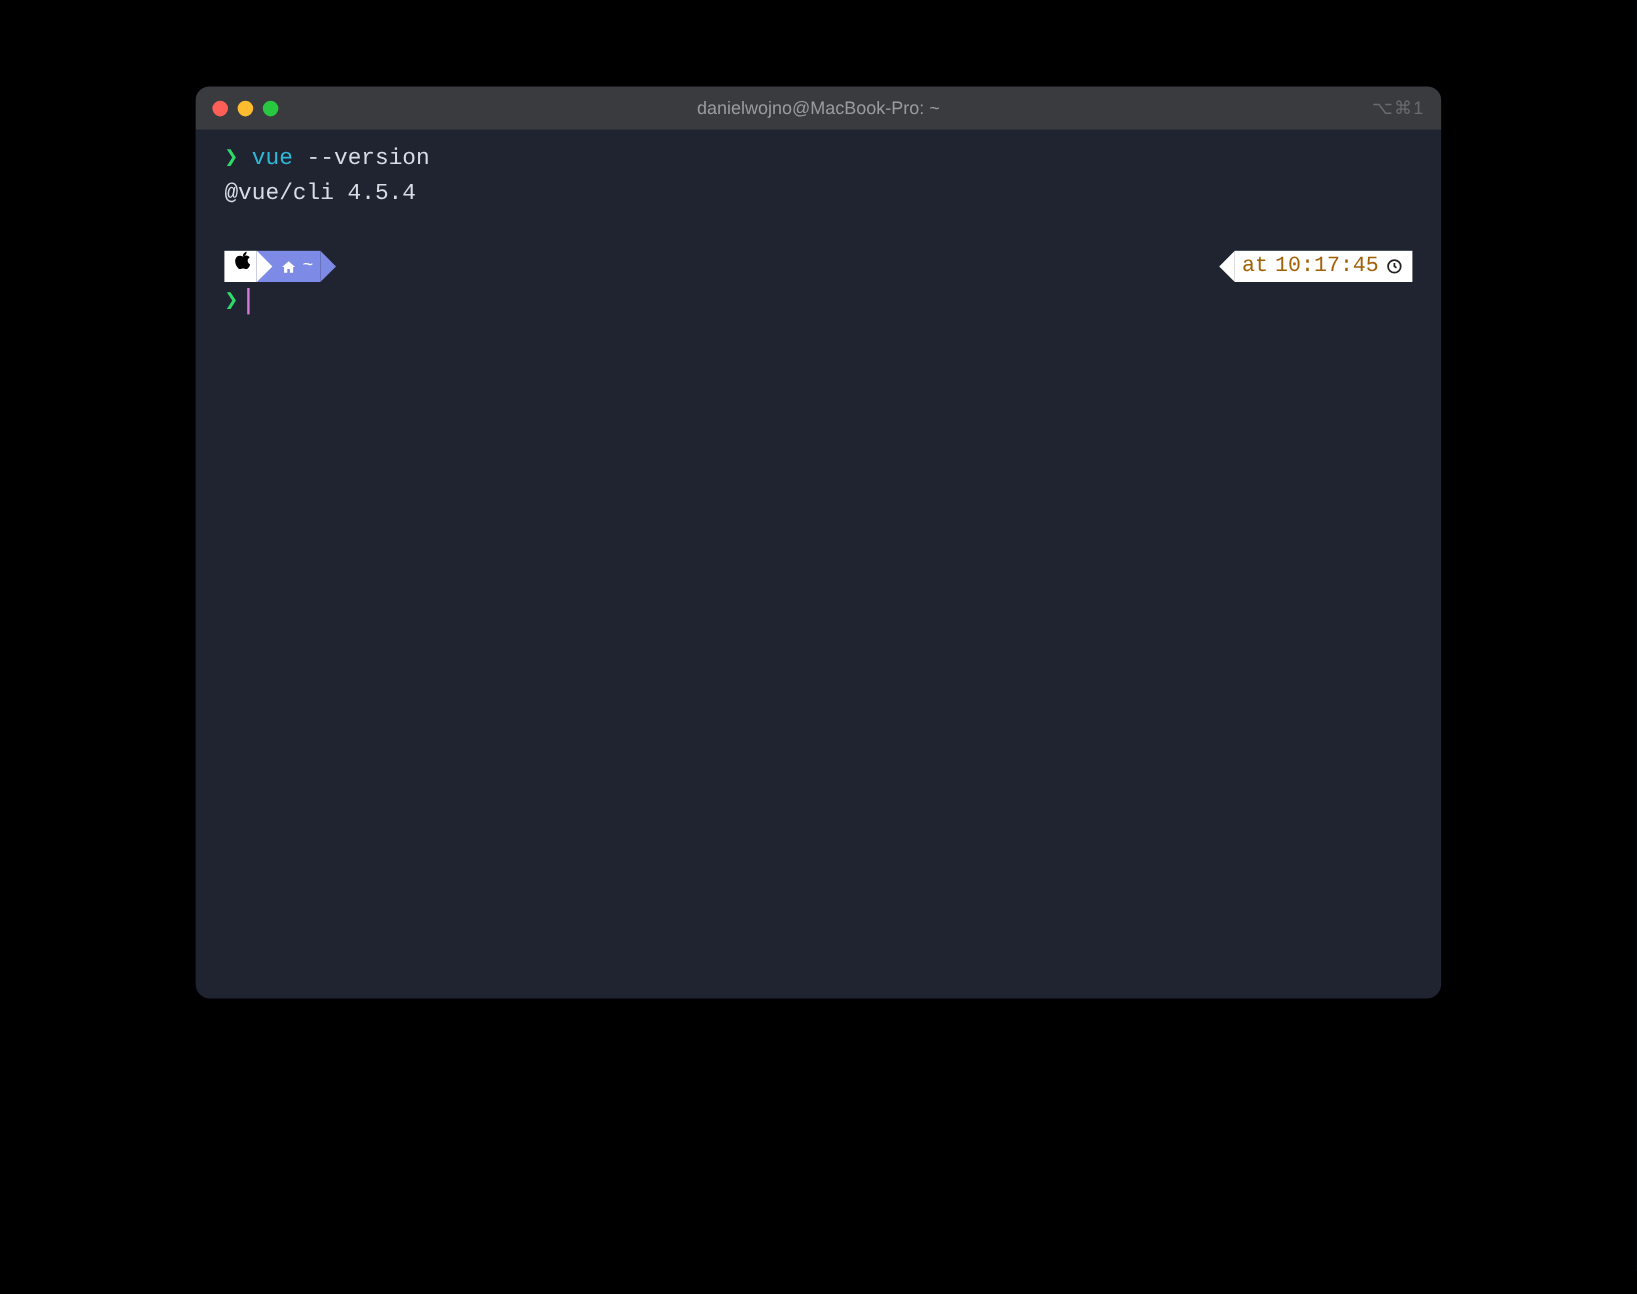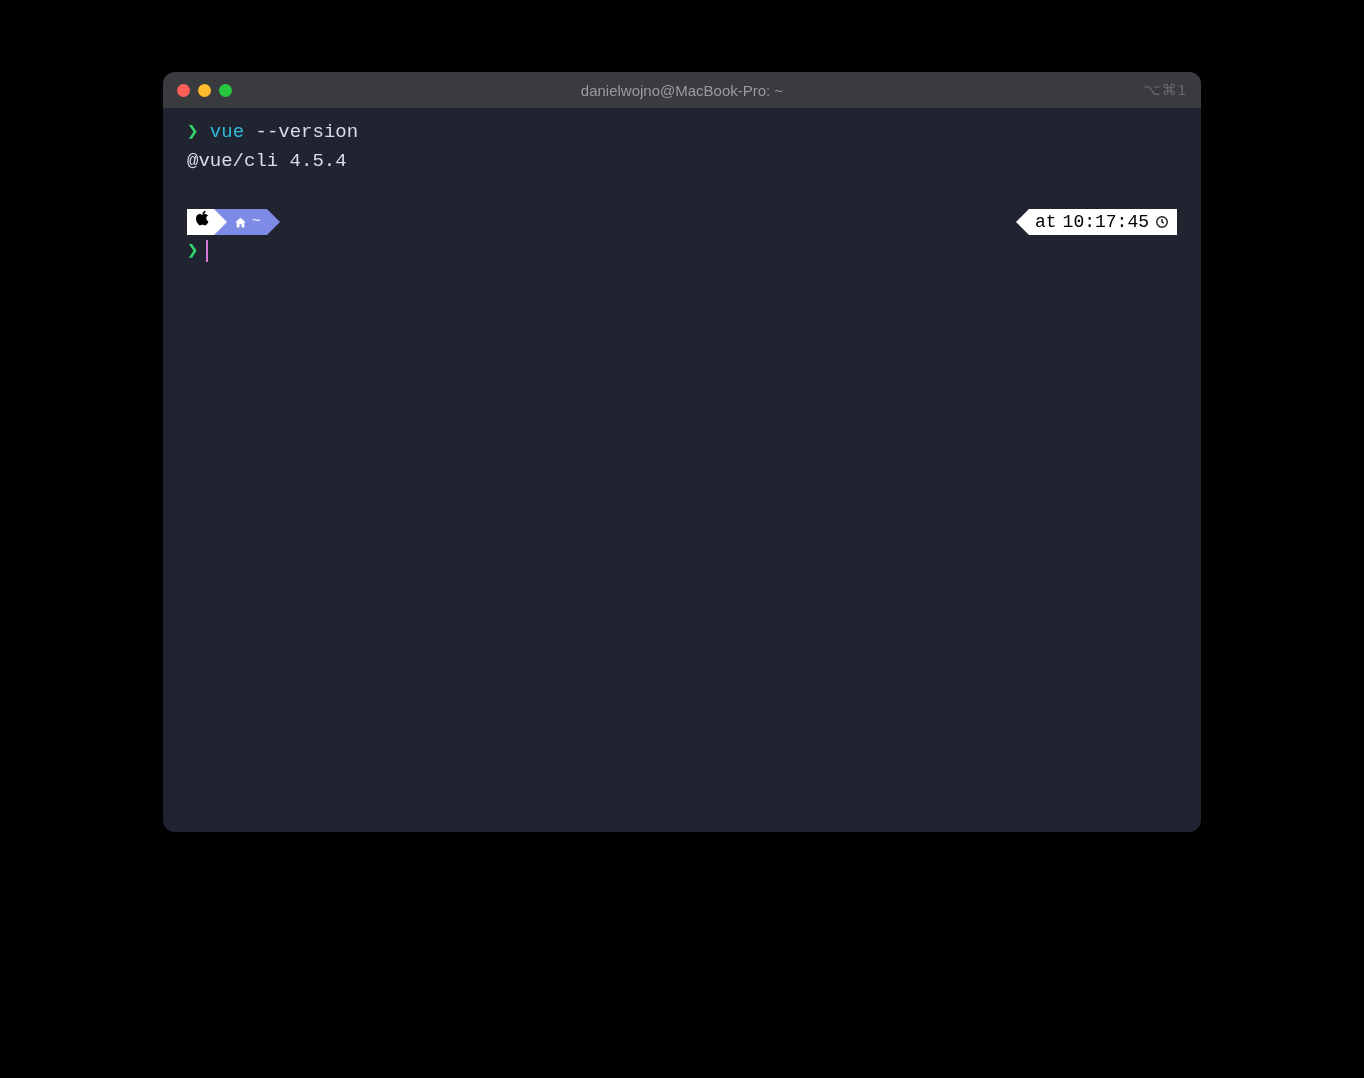--- a/index.html
+++ b/index.html
@@ -162,21 +162,21 @@
     }
     
     .status-right {
       display: flex;
       align-items: center;
       height: 26px;
     }
     
     .seg-time {
       background: #fff;
-      color: #000000;
+      color: #a16207;
       height: 26px;
       display: flex;
       align-items: center;
       padding-right: 8px;
       padding-left: 6px;
       position: relative;
       font-size: 18px;
       gap: 6px;
     }
     

